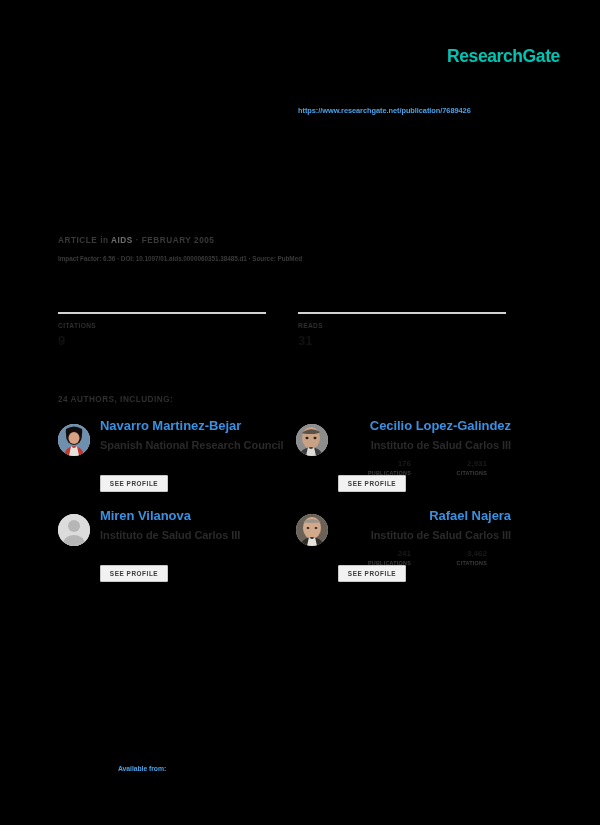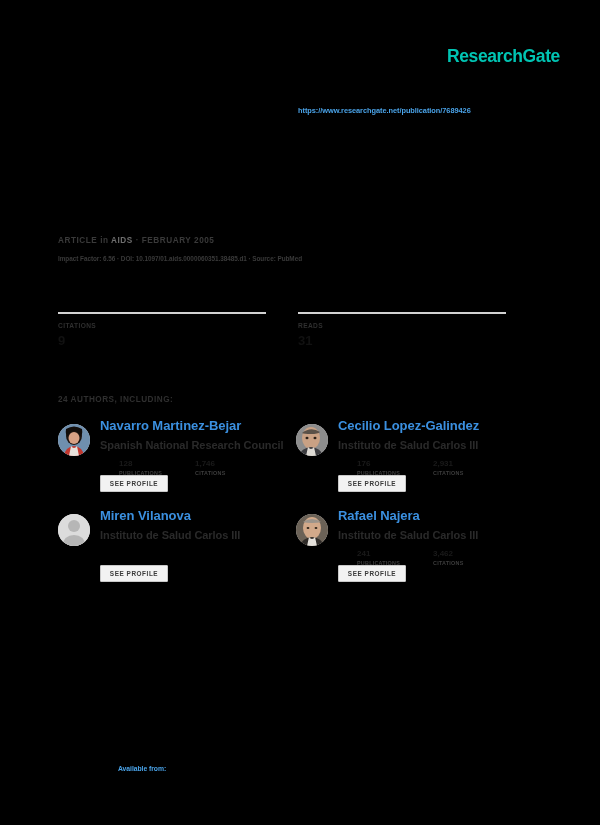--- a/index.html
+++ b/index.html
@@ -126,21 +126,21 @@
     left: 58px;
     top: 418px;
     width: 462px;
   }
   .author-card {
     position: absolute;
     width: 215px;
     height: 90px;
   }
   .author-card.col0 { left: 0px; }
-  .author-card.col1 { left: 238px; }
+  .author-card.col1 { left: 238px; text-align: right; }
   .author-card.row0 { top: 0px; }
   .author-card.row1 { top: 90px; }
 
   .avatar {
     position: absolute;
     left: 0px;
     top: 6px;
     width: 32px;
     height: 32px;
     border-radius: 50%;
@@ -271,30 +271,20 @@
           <ellipse cx="16" cy="12" rx="8" ry="9" fill="#1c1410"></ellipse>
           <ellipse cx="16" cy="14" rx="5.5" ry="6" fill="#d8a184"></ellipse>
           <path d="M8 5 q8 -5 16 0 q1 6 -2 7 q-2 -5 -6 -5 q-4 0 -6 5 q-3 -1 -2 -7z" fill="#120d0a"></path>
           <path d="M6 32 q1 -9 10 -10 q9 1 10 10z" fill="#c3362d"></path>
           <path d="M13 22 q3 4 6 0 l2 10 h-10z" fill="#e8e2dc"></path>
         </svg>
       </div>
       <div class="author-body">
         <div class="author-name">Navarro Martinez-Bejar</div>
         <div class="author-affil">Spanish National Research Council</div>
-        <div class="author-stats">
-          <div class="astat">
-            <div class="astat-num">128</div>
-            <div class="astat-label">PUBLICATIONS</div>
-          </div>
-          <div class="astat">
-            <div class="astat-num">1,746</div>
-            <div class="astat-label">CITATIONS</div>
-          </div>
-        </div>
       </div>
       <div class="see-profile">SEE PROFILE</div>
     </div>
 
     <div class="author-card col1 row0">
       <div class="avatar">
         <svg viewBox="0 0 32 32" aria-hidden="true">
           <rect width="32" height="32" fill="#8d8d8d"></rect>
           <ellipse cx="15" cy="14" rx="9" ry="11" fill="#c9a184"></ellipse>
           <path d="M6 9 q9 -7 18 -1 q-2 2 -9 2 q-7 0 -9 -1z" fill="#5a5148"></path>

